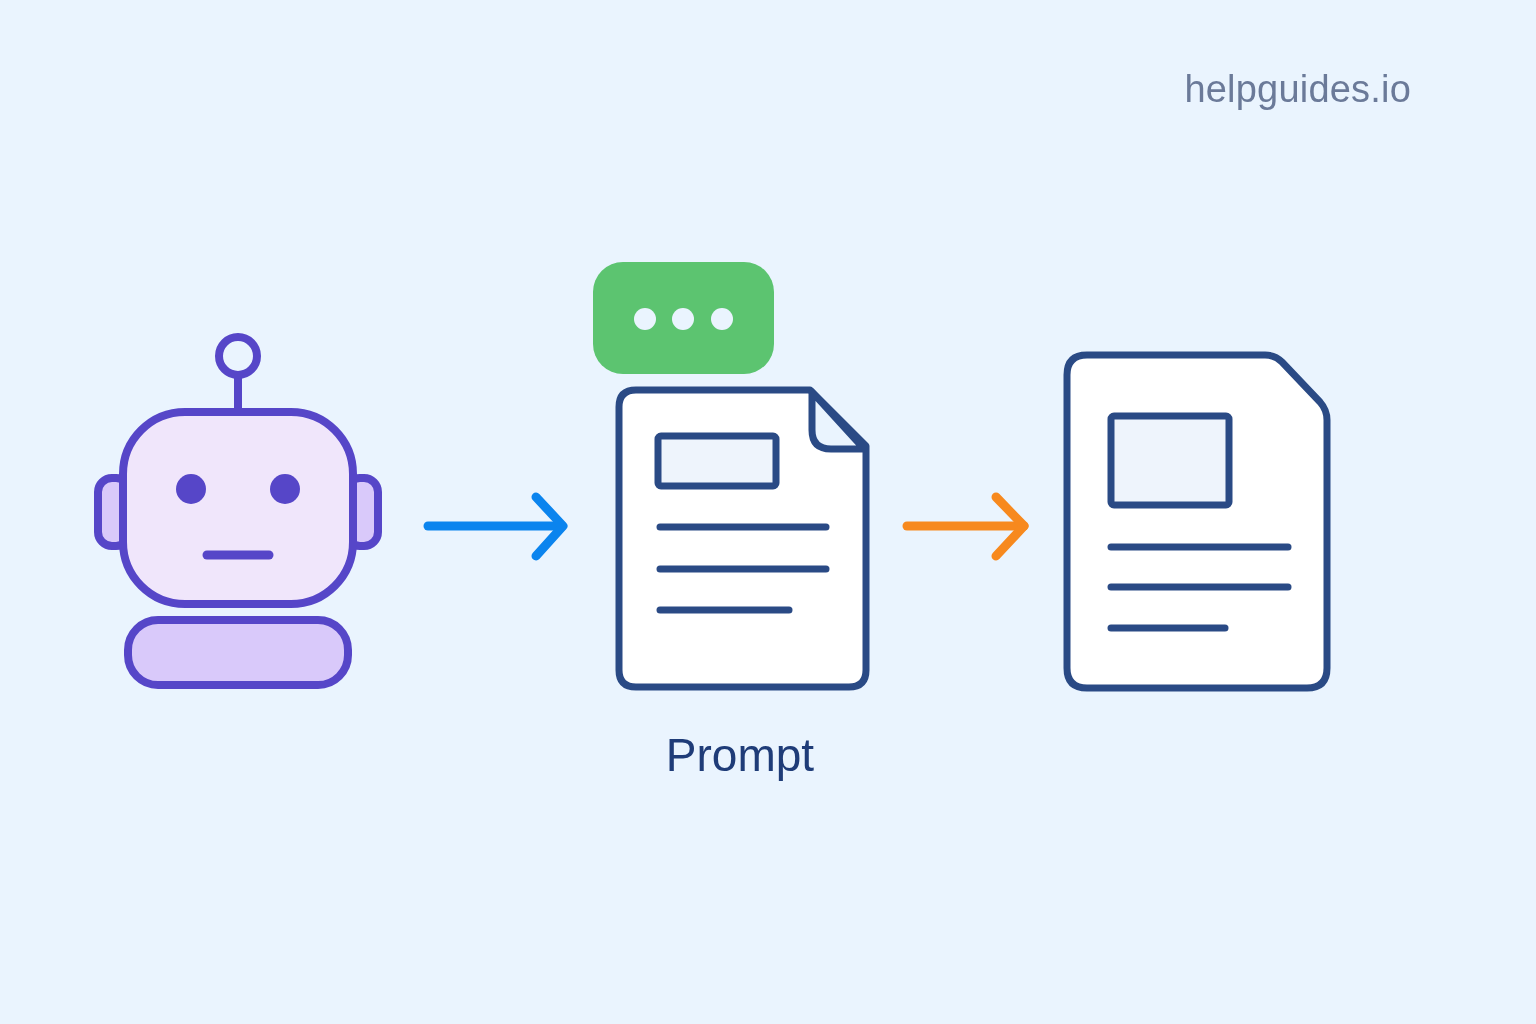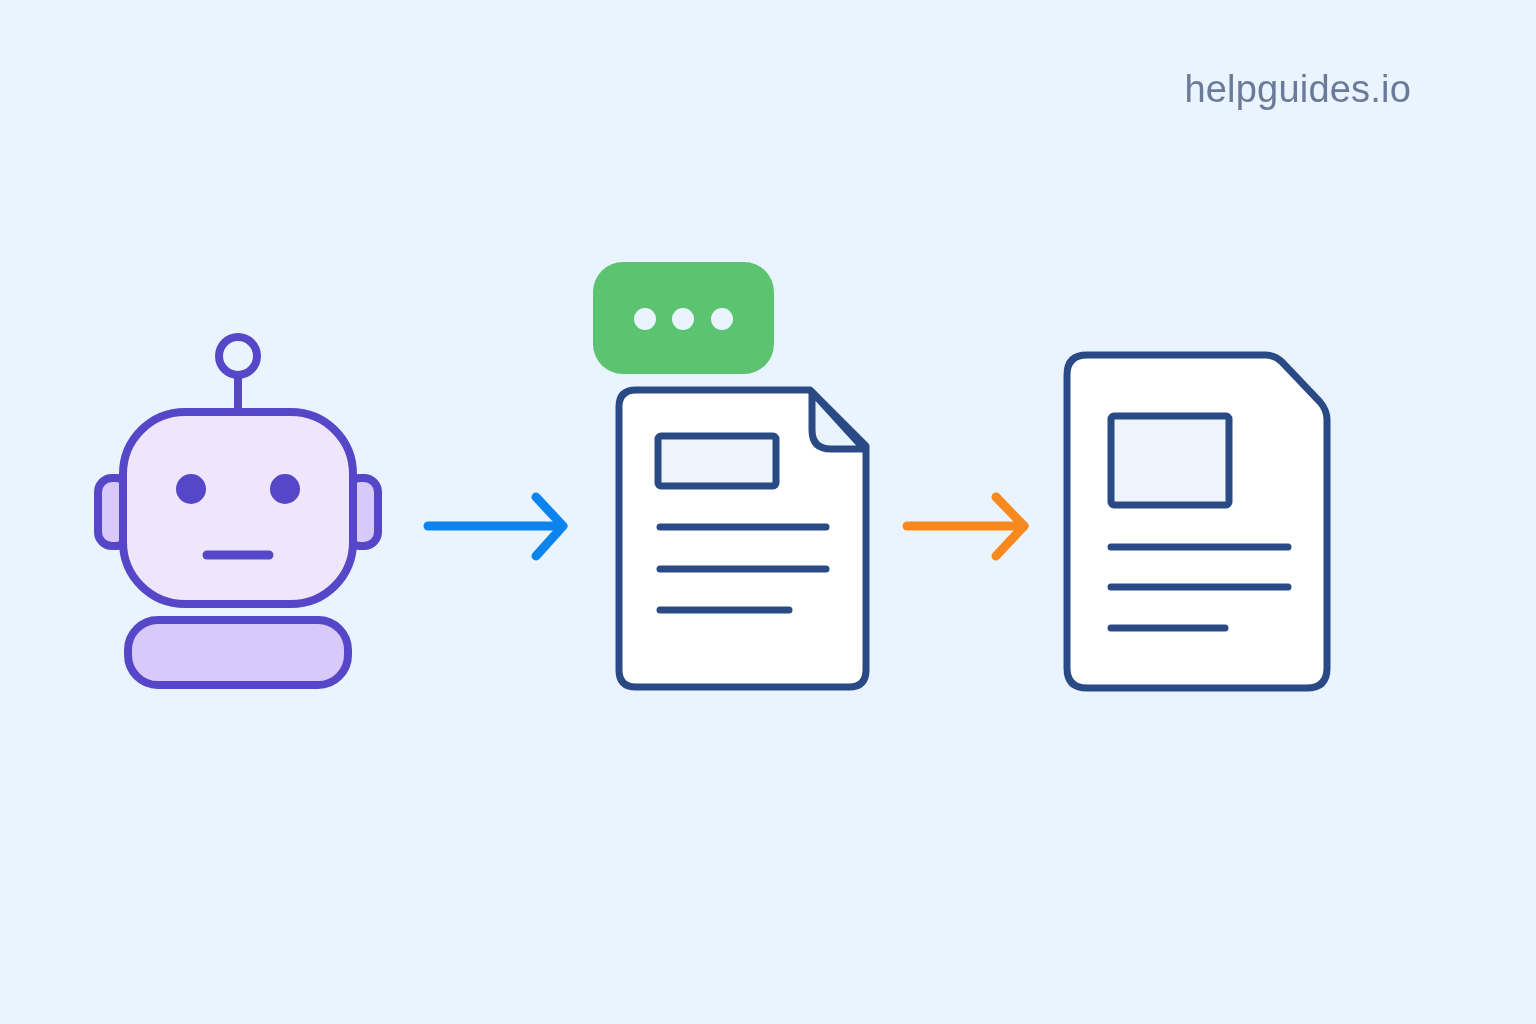--- a/index.html
+++ b/index.html
@@ -96,14 +96,15 @@
 
     <g>
       <path d="M 1087 355 L 1265 355 Q 1275 355 1282 362 L 1320 402 Q 1327 410 1327 420 L 1327 668 Q 1327 688 1307 688 L 1087 688 Q 1067 688 1067 668 L 1067 375 Q 1067 355 1087 355 Z" fill="#FFFFFF" stroke="#2A4A85" stroke-width="7" stroke-linejoin="round"></path>
       <rect x="1111" y="416" width="118" height="89" rx="3" fill="#EEF4FC" stroke="#2A4A85" stroke-width="7"></rect>
       <line x1="1111" y1="547" x2="1288" y2="547" stroke="#2A4A85" stroke-width="7" stroke-linecap="round"></line>
       <line x1="1111" y1="587" x2="1288" y2="587" stroke="#2A4A85" stroke-width="7" stroke-linecap="round"></line>
       <line x1="1111" y1="628" x2="1225" y2="628" stroke="#2A4A85" stroke-width="7" stroke-linecap="round"></line>
     </g>
   </svg>
 
+  <div class="label label-prompt">Prompt</div>
 
 </div>
 
 </body></html>

